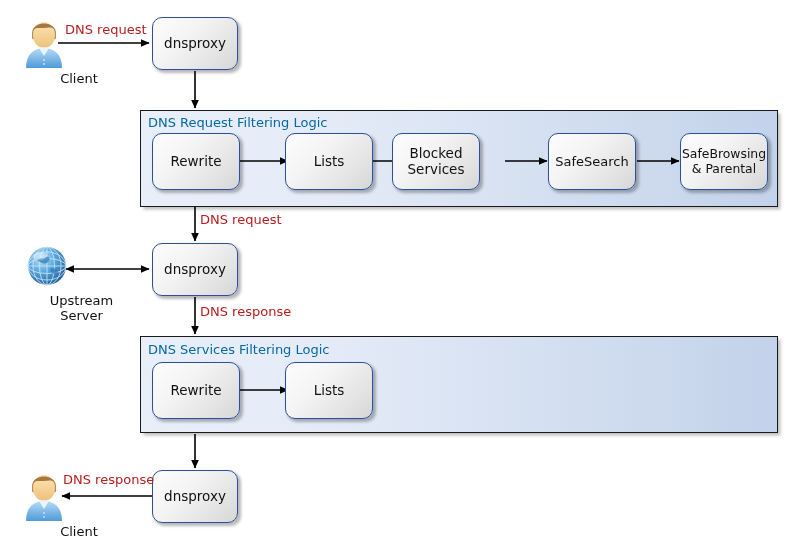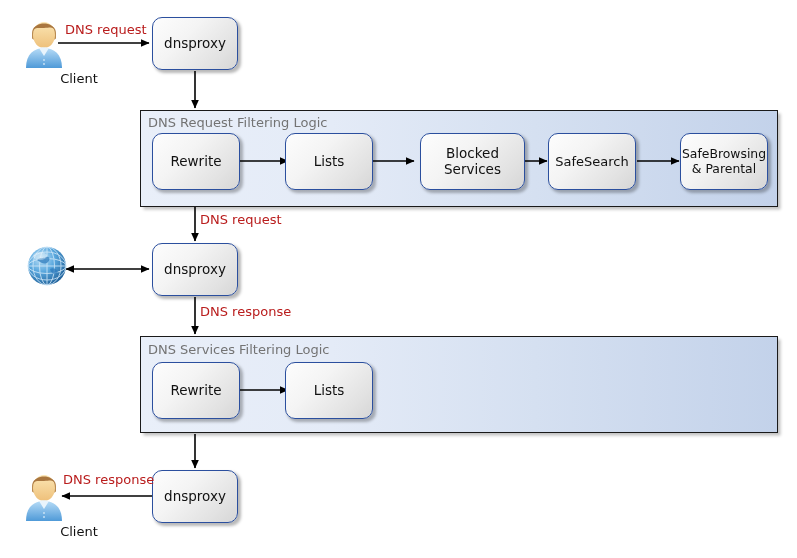--- a/index.html
+++ b/index.html
@@ -46,21 +46,21 @@
     position: absolute;
     border: 1.6px solid #1a1a1a;
     box-sizing: border-box;
     background: linear-gradient(to right, #e9eff9 0%, #e4ebf7 30%, #d5e0f1 62%, #c3d2ea 100%);
     box-shadow: 2.5px 2.5px 3px rgba(0,0,0,0.25);
     z-index: 2;
   }
   .panel-title {
     position: absolute;
     font-size: 13px;
-    color: #737373;
+    color: #0369a1;
     white-space: nowrap;
     z-index: 4;
   }
 
   
   .lbl {
     position: absolute;
     font-size: 13px;
     line-height: 1.16;
     color: #b91c1c;
@@ -163,21 +163,21 @@
 
   <div class="panel" style="left:140px; top:110px; width:638px; height:97px;"></div>
   <div class="panel-title" style="left:148px; top:115px;">DNS Request Filtering Logic</div>
 
   <div class="node" style="left:152px; top:133px; width:88px; height:57px;">
     <span>Rewrite</span>
   </div>
   <div class="node" style="left:285px; top:133px; width:88px; height:57px;">
     <span>Lists</span>
   </div>
-  <div class="node" style="left:420px; top:133px; width:105px; height:57px;">
+  <div class="node" style="left:392px; top:133px; width:88px; height:57px;">
     <span style="white-space:pre-line;">Blocked
 Services</span>
   </div>
   <div class="node" style="left:548px; top:133px; width:88px; height:57px; font-size:13px;">
     <span>SafeSearch</span>
   </div>
   <div class="node" style="left:680px; top:133px; width:88px; height:57px; font-size:12.4px;">
     <span style="white-space:pre-line;">SafeBrowsing
 &amp; Parental</span>
   </div>
@@ -200,20 +200,22 @@
         <ellipse cx="23" cy="23" rx="7.5" ry="19"></ellipse>
         <ellipse cx="23" cy="23" rx="14" ry="19"></ellipse>
         <line x1="4" y1="23" x2="42" y2="23"></line>
         <line x1="23" y1="4" x2="23" y2="42"></line>
       </g>
       <path d="M13 17 C16 14, 20 16, 22 14 C25 13, 27 16, 24 19 C21 22, 17 20, 13 17 Z" fill="#2f7cbd" opacity="0.75"></path>
       <path d="M26 26 C29 24, 33 26, 34 29 C31 32, 27 31, 26 26 Z" fill="#2f7cbd" opacity="0.75"></path>
       <ellipse cx="16" cy="13" rx="7" ry="4" fill="#ffffff" opacity="0.33"></ellipse>
     </svg>
   </div>
+  <div class="actor-caption" style="left:5px; top:293px; width:85px;">Upstream
+Server</div>
 
 
   <div class="node" style="left:152px; top:243px; width:86px; height:53px;">
     <span>dnsproxy</span>
   </div>
 
   <div class="lbl" style="left:200px; top:304px;">DNS response</div>
 
   <div class="panel" style="left:140px; top:336px; width:638px; height:97px;"></div>
   <div class="panel-title" style="left:148px; top:342px;">DNS Services Filtering Logic</div>

